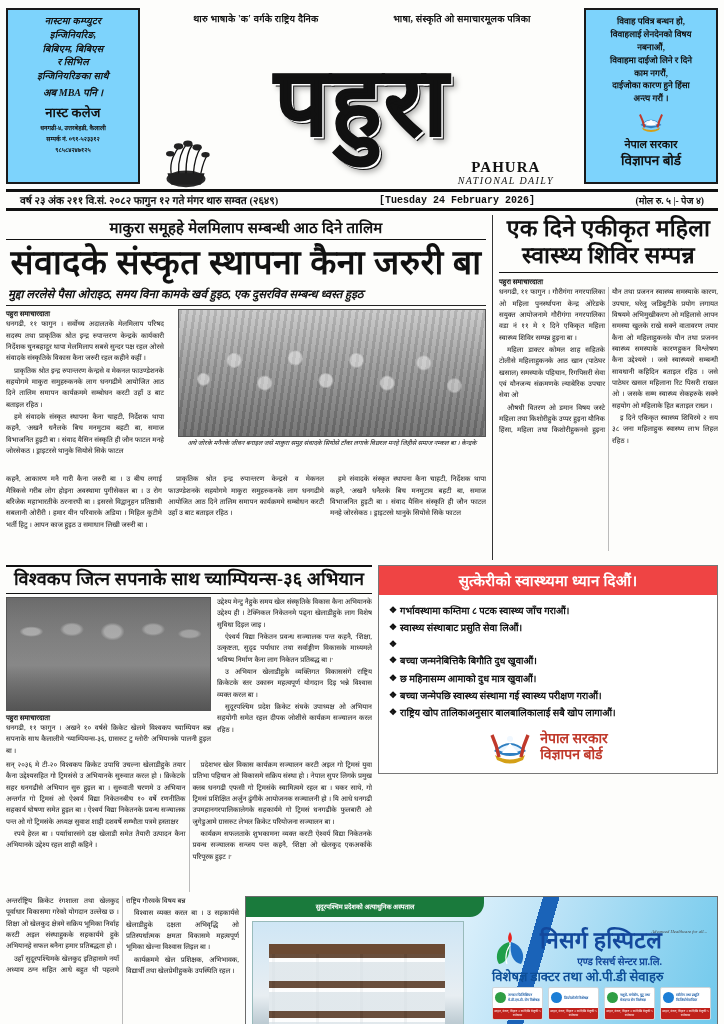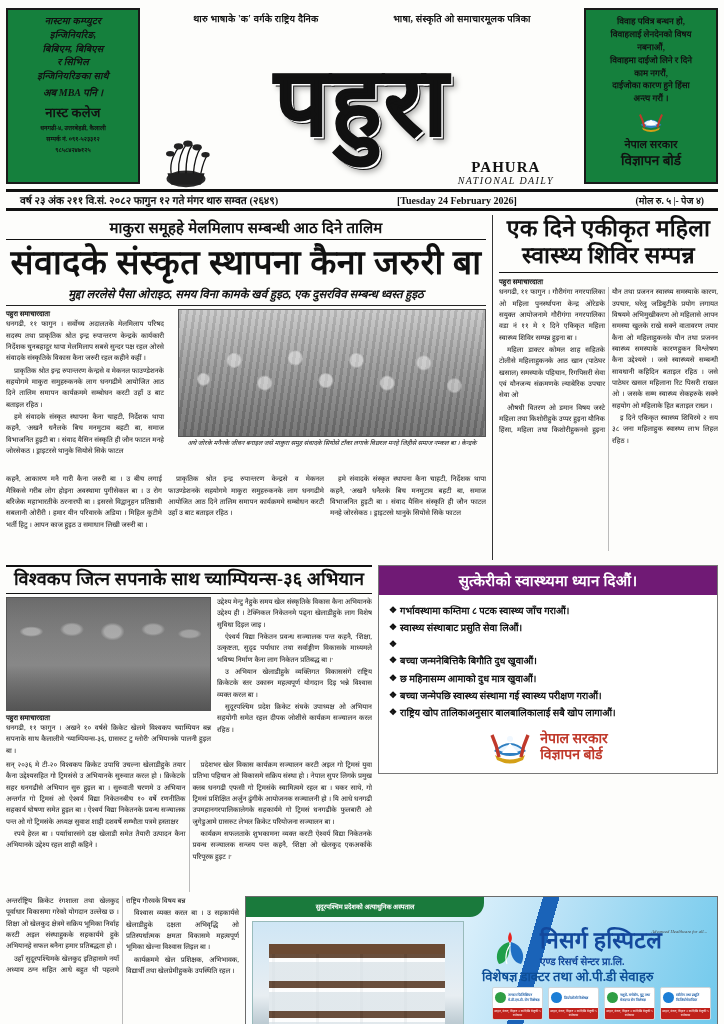--- a/index.html
+++ b/index.html
@@ -10,21 +10,21 @@
     font-family:"Liberation Serif", serif;
     color:#111;
     overflow:hidden;
   }
   .page { width:724px; height:1024px; position:relative; background:#fdfdfb; padding:8px 6px 4px 6px; }
 
   
   .masthead { display:flex; align-items:stretch; gap:4px; height:176px; }
   .mh-box {
     border:2px solid #1a1a1a; width:134px; flex:0 0 134px;
-    padding:5px 4px; text-align:center; background:#15803d;
+    padding:5px 4px; text-align:center; background:#7dd3fc;
     display:flex; flex-direction:column; justify-content:flex-start;
   }
   .mh-box.left { font-style:italic; }
   .mh-l-line { font-size:9.5px; line-height:1.45; font-weight:700; letter-spacing:.2px; }
   .mh-l-mba { font-size:10px; font-weight:700; margin-top:1px; }
   .mh-l-college { font-size:13px; font-weight:700; font-style:normal; margin-top:4px; letter-spacing:.2px; }
   .mh-l-addr { font-size:6.2px; line-height:1.5; font-style:normal; font-weight:700; margin-top:2px; }
   .mh-r-line { font-size:8.6px; line-height:1.5; font-weight:700; }
   .mh-emblem { margin:3px auto 1px auto; }
   .mh-r-gov { font-size:11px; font-weight:700; margin-top:1px; }
@@ -45,35 +45,35 @@
   .mh-latin { position:absolute; right:26px; bottom:-2px; text-align:center; }
   .mh-latin-1 { font-size:15px; font-weight:900; letter-spacing:1px; }
   .mh-latin-2 { font-size:10px; font-style:italic; letter-spacing:1.4px; margin-top:-1px; }
 
   
   .datebar {
     margin-top:5px; border-top:3px solid #111; border-bottom:3px solid #111;
     height:22px; display:flex; align-items:center; justify-content:space-between;
     padding:0 14px; font-size:10.5px; font-weight:700;
   }
-  .datebar .dmid { font-family:Liberation Serif, serif; font-size:10px; }
+  .datebar .dmid { font-family:Liberation Mono, monospace; font-size:10px; }
   .datebar .dright { font-size:9.5px; }
 
   
   .top-wrap { display:flex; gap:6px; margin-top:4px; }
   .col-main { width:480px; flex:0 0 480px; }
   .col-side { flex:1 1 auto; border-left:1.5px solid #333; padding-left:6px; }
 
   .kicker { text-align:center; font-size:15px; font-weight:700; letter-spacing:.2px; padding:2px 0 1px 0; }
   .hl-rule { border-bottom:1.5px solid #111; margin:1px 0 3px 0; }
   .headline-main {
     text-align:center; font-size:34px; font-weight:700; line-height:1.1;
     letter-spacing:.5px; padding:1px 0 2px 0;
   }
-  .subdeck { text-align:center; font-style:italic; font-size:11.5px; font-weight:700; padding:3px 2px 4px 2px; border-bottom:1px solid #222; }
+  .subdeck { text-align:left; font-style:italic; font-size:11.5px; font-weight:700; padding:3px 2px 4px 2px; border-bottom:1px solid #222; }
 
   .headline-side { text-align:center; font-size:23px; font-weight:900; line-height:1.18; letter-spacing:.3px; }
   .side-rule { border-bottom:1.5px solid #111; margin:3px 0 4px 0; }
 
   
   .byline { font-size:6.8px; font-weight:700; margin-bottom:1px; }
   .bodytext { font-size:7px; line-height:1.62; text-align:justify; hyphens:auto; }
   .bodytext p { margin:0 0 1px 0; text-indent:8px; }
   .bodytext p.first { text-indent:0; }
 
@@ -114,21 +114,21 @@
   .mid-wrap { display:flex; gap:6px; margin-top:5px; }
   .mid-left { width:366px; flex:0 0 366px; border-top:2px solid #111; padding-top:2px; }
   .mid-right { flex:1 1 auto; }
 
   .headline-sports { text-align:center; font-size:18px; font-weight:900; letter-spacing:.2px; line-height:1.2; }
   .sports-rule { border-bottom:1.2px solid #111; margin:2px 0 3px 0; }
 
   
   .redad { border:1.5px solid #777; background:#fff; }
   .redad-bar {
-    background:#701a75; color:#fff; text-align:center; font-weight:900;
+    background:#ef4444; color:#fff; text-align:center; font-weight:900;
     font-size:15px; letter-spacing:.3px; padding:4px 0 5px 0;
   }
   .redad-body { padding:7px 8px 4px 10px; }
   .redad-item { font-size:9.6px; font-weight:700; line-height:1.78; display:flex; gap:3px; }
   .redad-bullet { color:#111; font-size:9px; }
   .redad-foot { display:flex; align-items:center; justify-content:center; gap:8px; padding:2px 0 6px 0; }
   .redad-gov { color:#c0392b; font-weight:900; font-size:14px; line-height:1.15; text-align:left; }
 
   
   .bot-wrap { display:flex; gap:6px; margin-top:4px; }
@@ -159,23 +159,23 @@
   }
   .hosp-swoosh {
     position:absolute; left:200px; top:-30px; width:150px; height:300px;
     background:linear-gradient(100deg, transparent 44%, #1a63b8 44%, #1a63b8 52%, transparent 52%);
     transform:rotate(6deg);
   }
   .hosp-brand { position:absolute; left:244px; top:32px; right:6px; }
   .hosp-leaf { display:inline-block; vertical-align:middle; margin-right:6px; }
   .hosp-name { display:inline-block; vertical-align:middle; }
   .hosp-name-1 { font-size:23px; font-weight:900; color:#13489c; line-height:1; letter-spacing:.2px; }
-  .hosp-name-2 { font-size:10px; font-weight:700; color:#13489c; margin-top:2px; }
+  .hosp-name-2 { font-size:10px; font-weight:700; color:#13489c; margin-top:2px;text-align:right; }
   .hosp-tiny { position:absolute; right:4px; top:0; font-size:4.6px; color:#444; font-style:italic; }
-  .hosp-sub { position:absolute; left:236px; top:70px; font-size:13px; font-weight:900; color:#0e4f98; }
+  .hosp-sub { position:absolute; left:246px; top:70px; font-size:13px; font-weight:900; color:#0e4f98; }
   .hosp-grid { position:absolute; left:246px; top:90px; right:6px; display:grid; grid-template-columns:repeat(4,1fr); gap:4px 5px; }
   .hs-card { background:#fff; border:1px solid #cfd6da; border-radius:2px; overflow:hidden; }
   .hs-top { display:flex; align-items:center; gap:2px; padding:2px 2px; min-height:20px; }
   .hs-ic { width:11px; height:11px; border-radius:50%; flex:0 0 11px; display:block; }
   .hs-txt { font-size:3.6px; font-weight:700; color:#1f5fa8; line-height:1.25; }
   .hs-bar { background:#c0211b; color:#fff; font-size:3.1px; text-align:center; padding:1.5px 0; letter-spacing:.1px; }
 </style>
 </head>
 <body>
 

